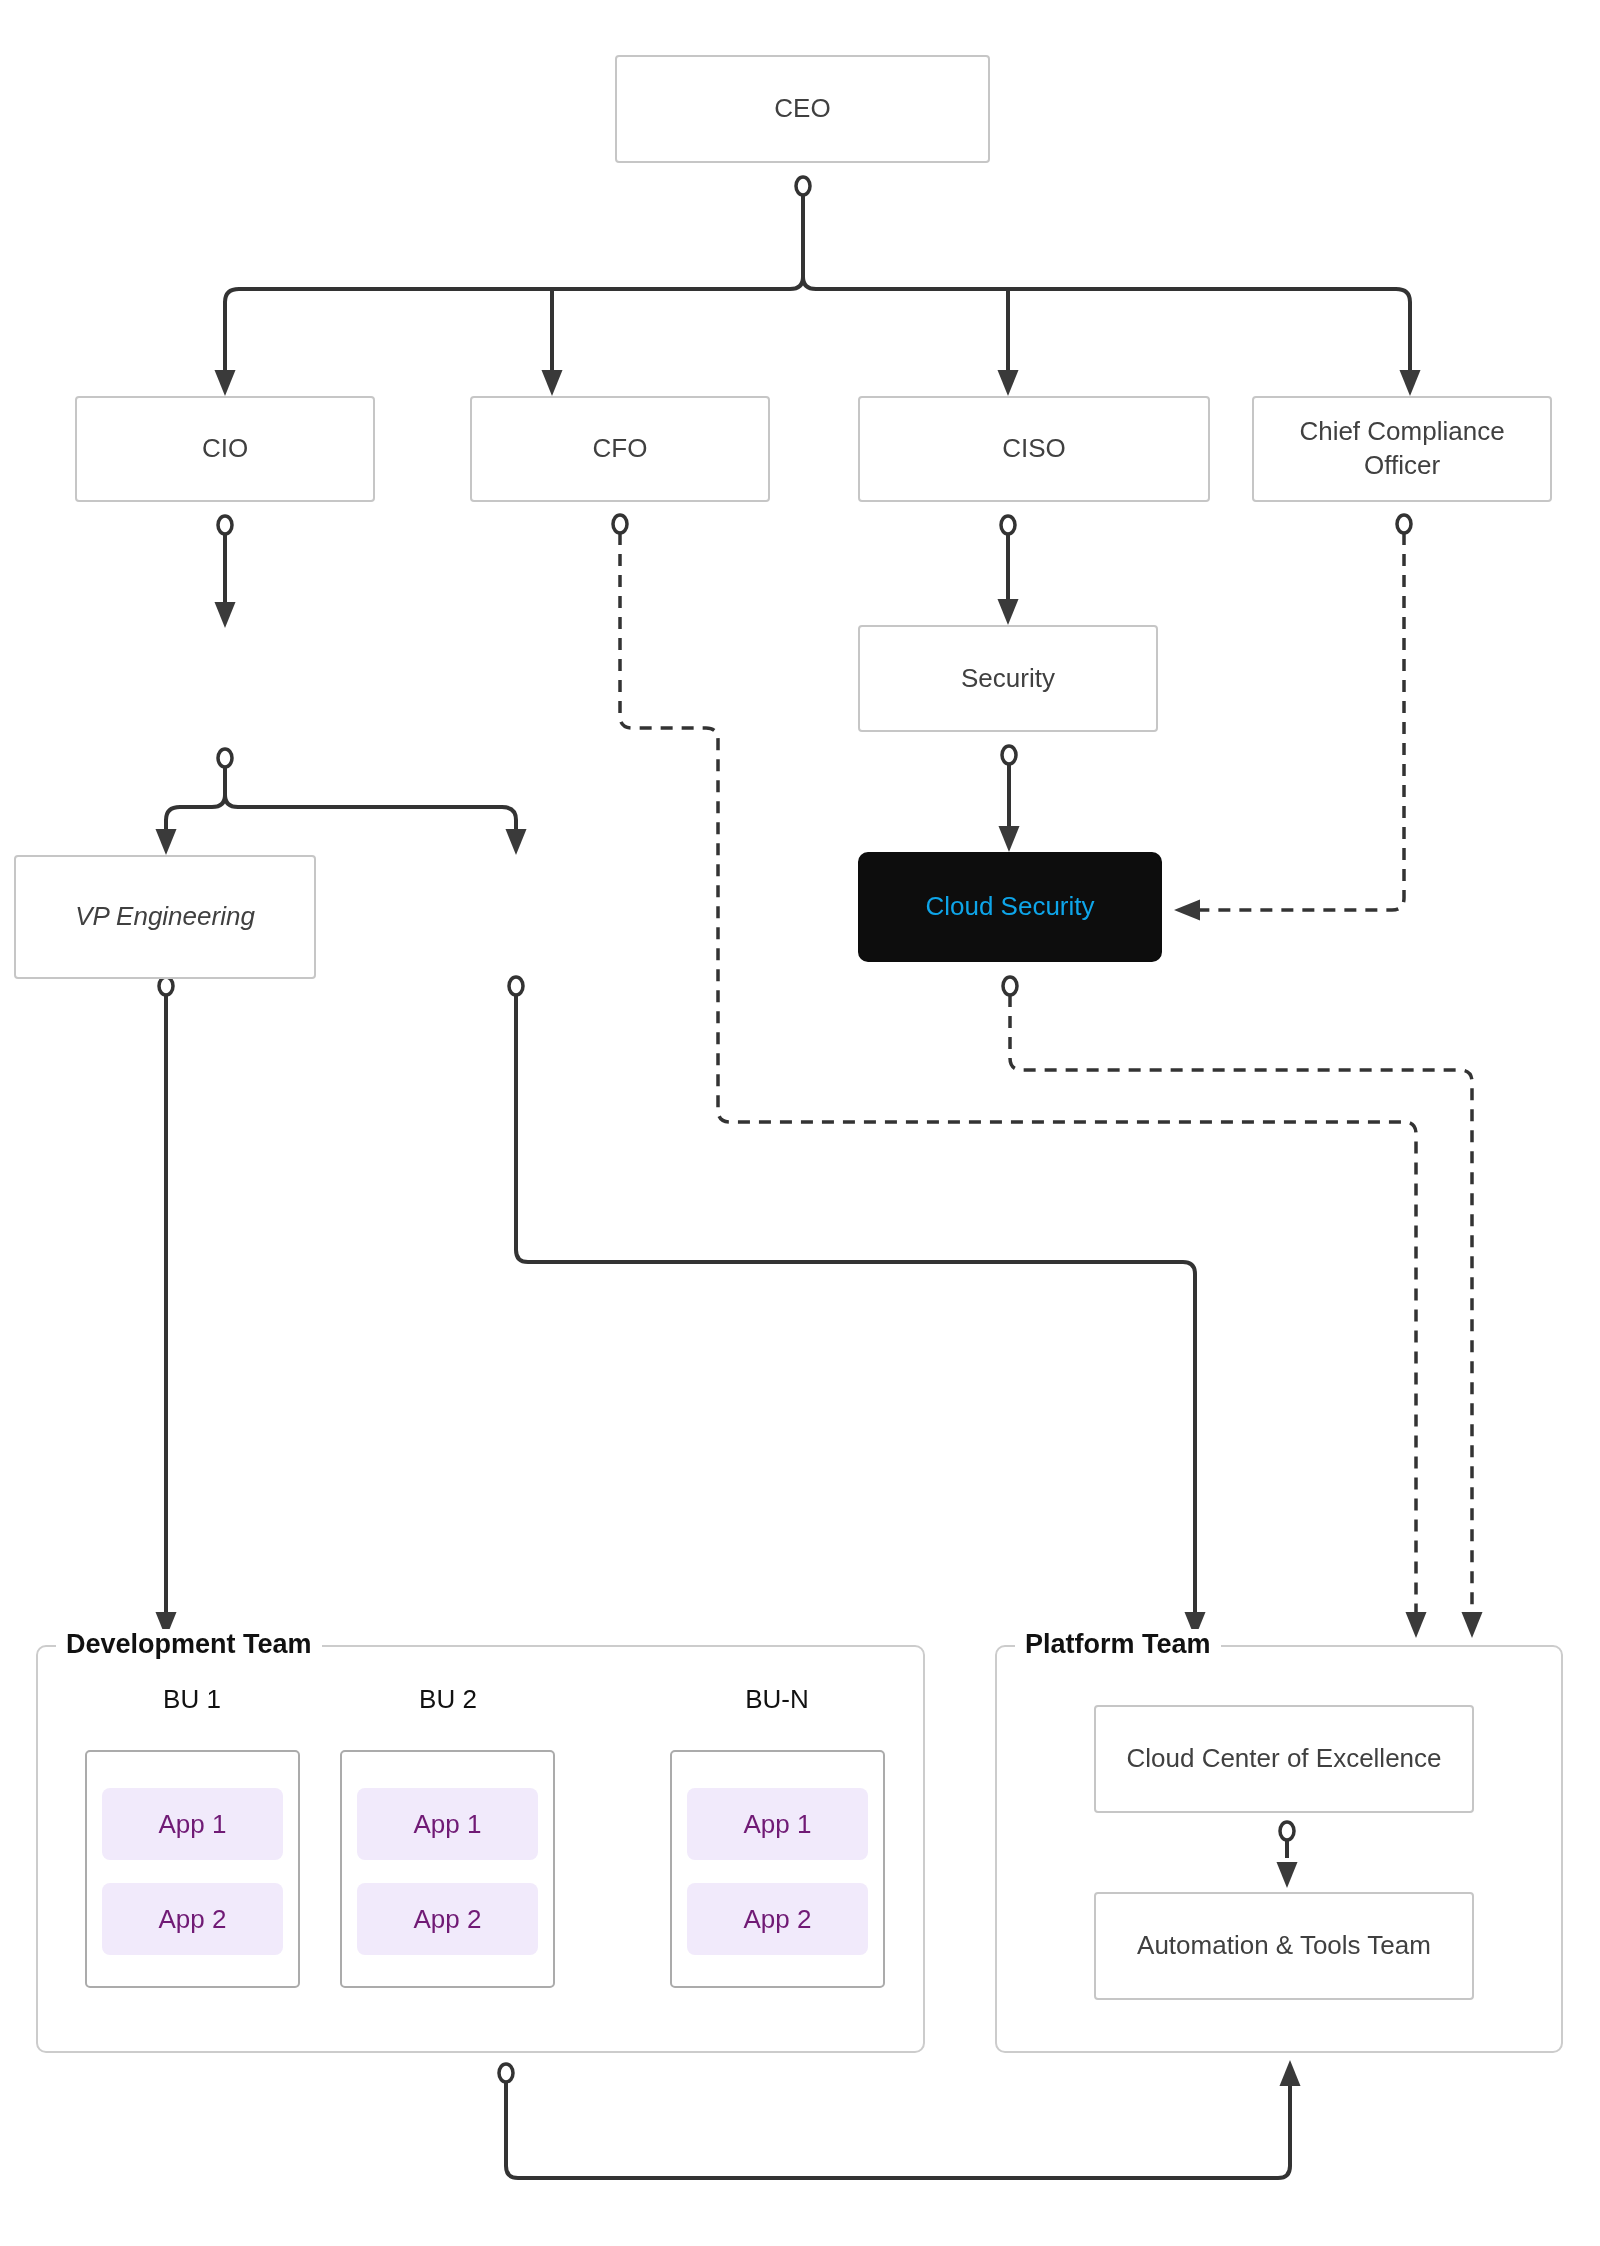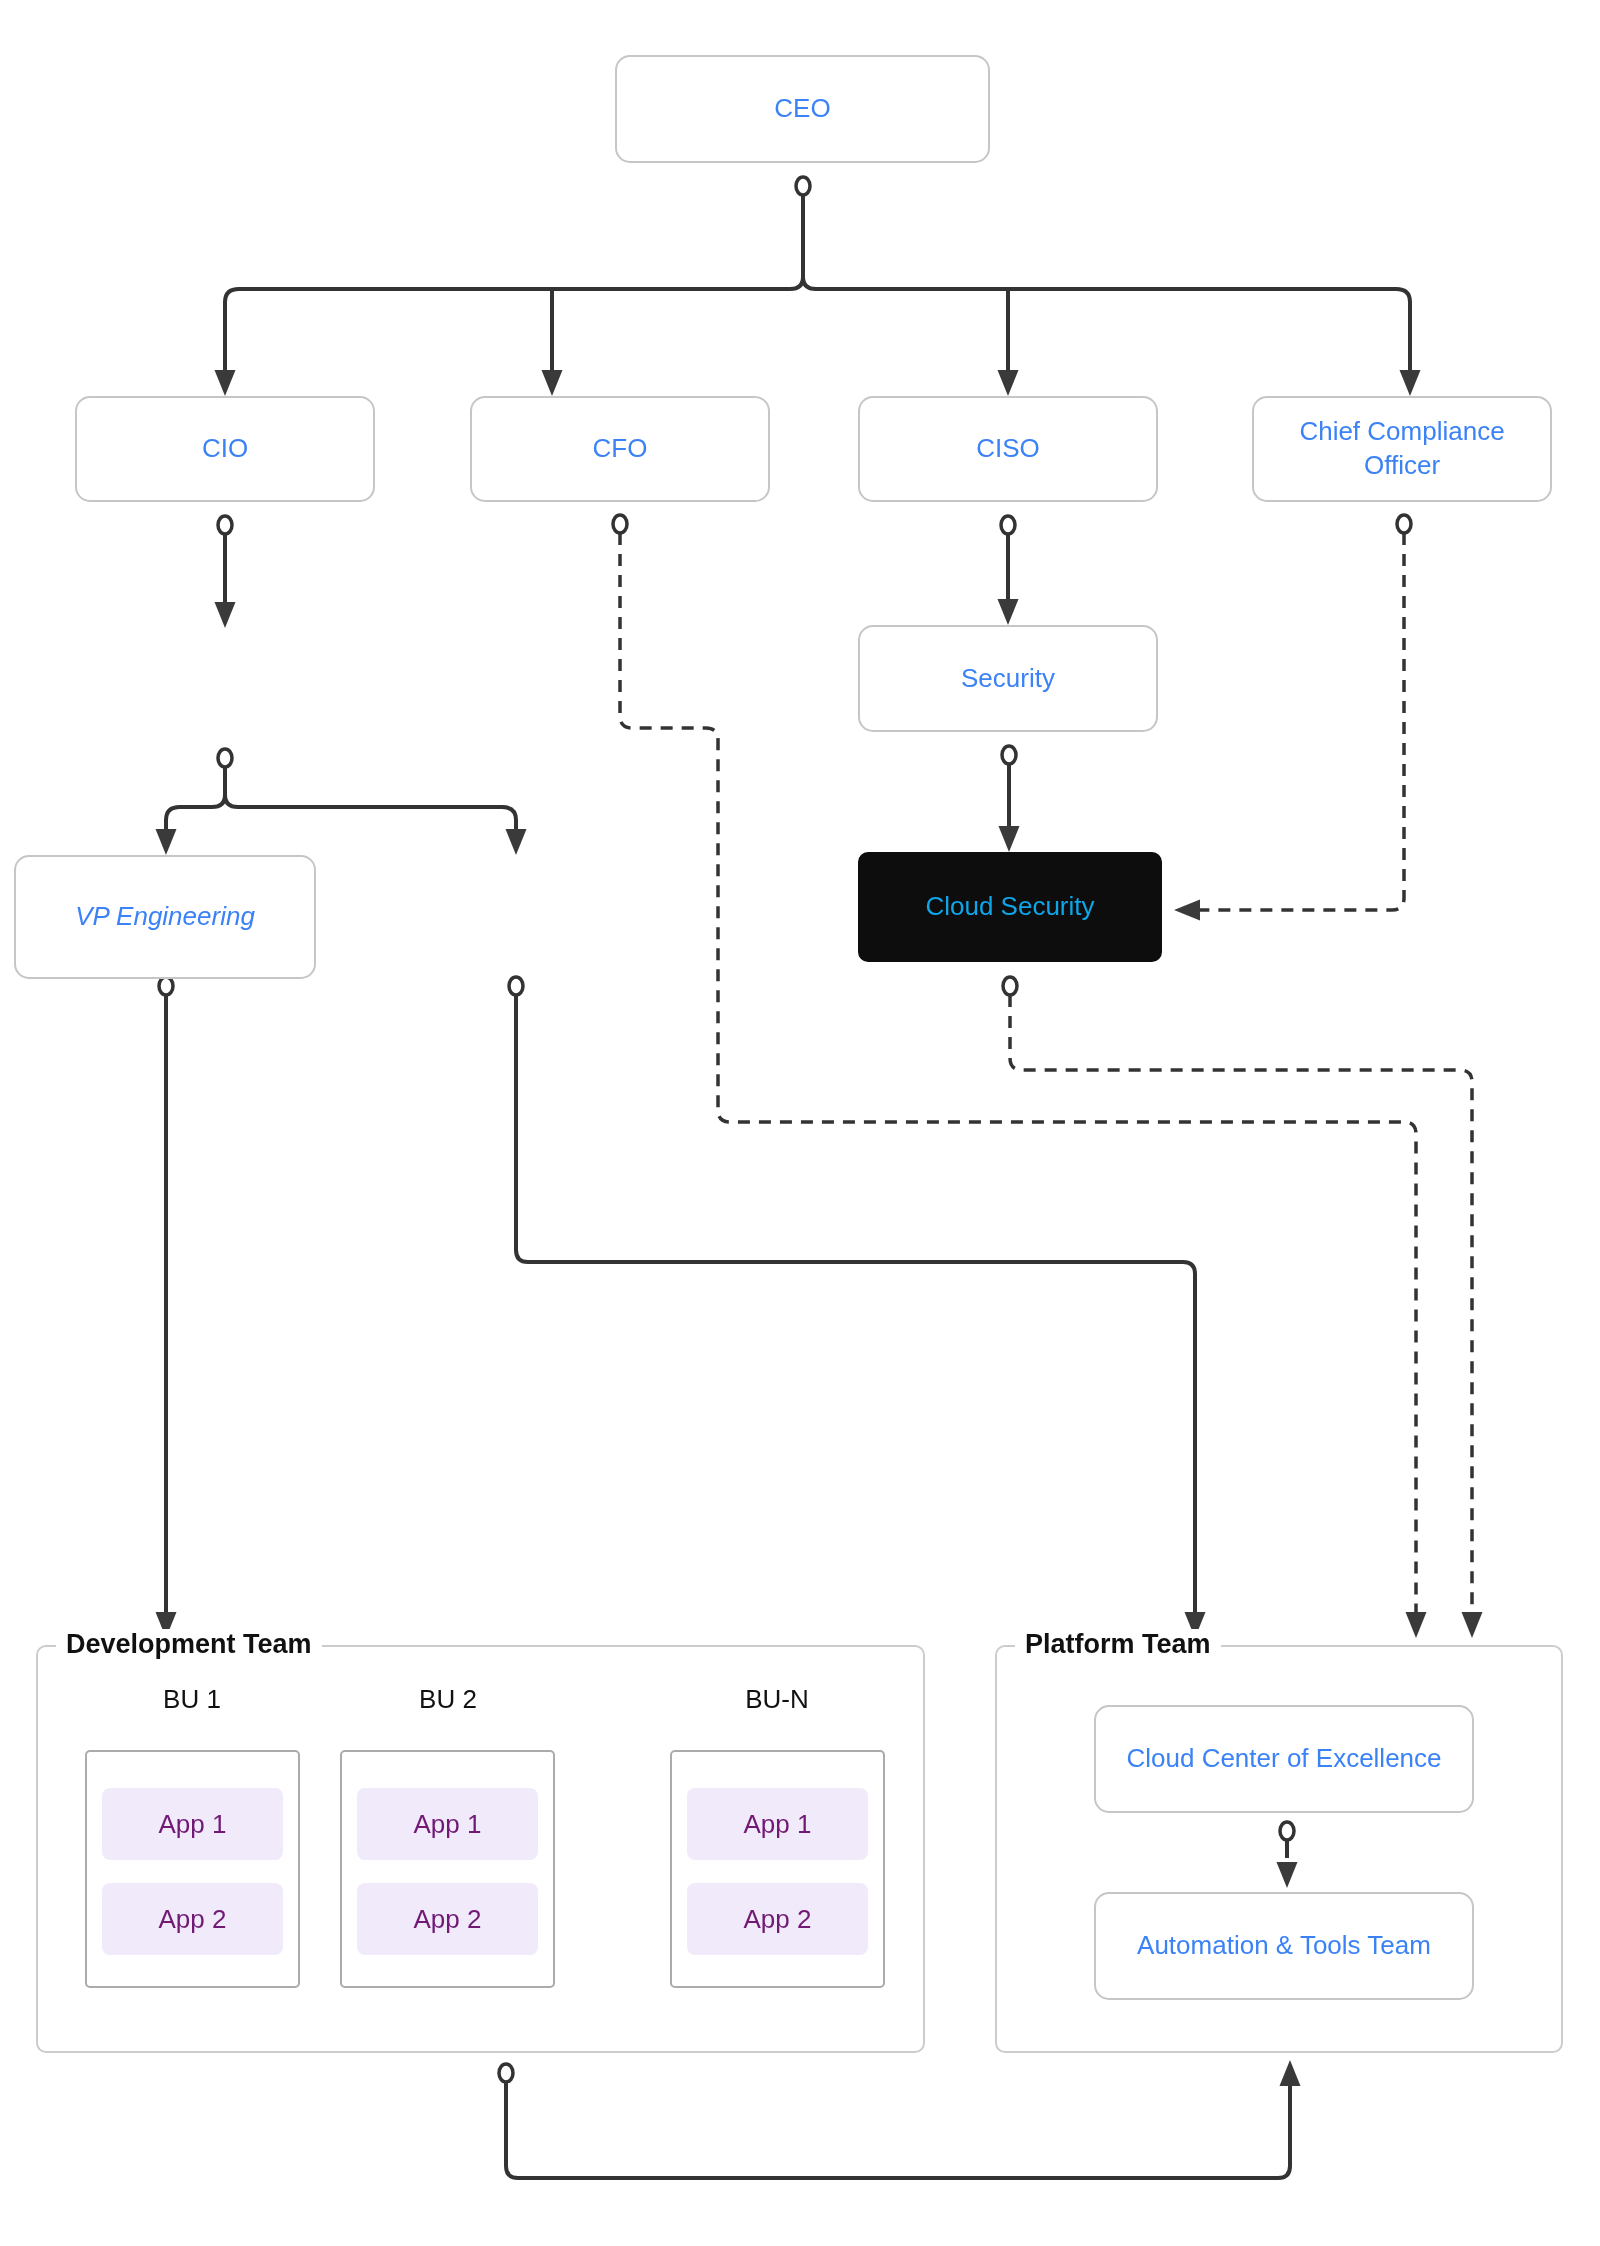--- a/index.html
+++ b/index.html
@@ -9,24 +9,24 @@
     background:#ffffff;
     font-family:"Liberation Sans","DejaVu Sans",sans-serif;
     overflow:hidden;
   }
   #edge-layer{position:absolute;left:0;top:0;pointer-events:none;}
   .node{
     position:absolute;
     box-sizing:border-box;
     background:#ffffff;
     border:2.5px solid #c6c6c6;
-    border-radius:15px;
+    border-radius:4px;
     display:flex;align-items:center;justify-content:center;
     text-align:center;
-    font-size:26px;font-weight:500;color:#3b82f6;
+    font-size:26px;font-weight:500;color:#404040;
     line-height:1.3;
     padding:0 22px;
   }
   .node.dark{
     background:#0d0d0d;
     border-color:#0d0d0d;
     color:#0ea5e9;
     border-radius:10px;
   }
   .cluster{
@@ -166,20 +166,20 @@
     <div class="bu-box" style="left: 340px; top: 1750px; width: 215px; height: 238px;"></div>
     <div class="app-chip" style="left: 357px; top: 1788px; width: 181px; height: 72px;">App 1</div>
     <div class="app-chip" style="left: 357px; top: 1883px; width: 181px; height: 72px;">App 2</div>
     <div class="bu-label" style="left: 777px; top: 1684px;">BU-N</div>
     <div class="bu-box" style="left: 670px; top: 1750px; width: 215px; height: 238px;"></div>
     <div class="app-chip" style="left: 687px; top: 1788px; width: 181px; height: 72px;">App 1</div>
     <div class="app-chip" style="left: 687px; top: 1883px; width: 181px; height: 72px;">App 2</div>
     <div class="node" style="left: 615px; top: 55px; width: 375px; height: 108px;">CEO</div>
     <div class="node" style="left: 75px; top: 396px; width: 300px; height: 106px;">CIO</div>
     <div class="node" style="left: 470px; top: 396px; width: 300px; height: 106px;">CFO</div>
-    <div class="node" style="left: 858px; top: 396px; width: 300px; height: 106px;">CISO</div>
+    <div class="node" style="left: 858px; top: 396px; width: 352px; height: 106px;">CISO</div>
     <div class="node" style="left: 1252px; top: 396px; width: 300px; height: 106px;">Chief Compliance Officer</div>
     <div class="node" style="left: 858px; top: 625px; width: 300px; height: 107px;">Security</div>
     <div class="node" style="left: 14px; top: 855px; width: 302px; height: 124px; font-style: italic;">VP Engineering</div>
     <div class="node dark" style="left: 858px; top: 852px; width: 304px; height: 110px;">Cloud Security</div>
     <div class="node" style="left: 1094px; top: 1705px; width: 380px; height: 108px;">Cloud Center of Excellence</div>
     <div class="node" style="left: 1094px; top: 1892px; width: 380px; height: 108px;">Automation &amp; Tools Team</div>
   </div>
 
 </body></html>

